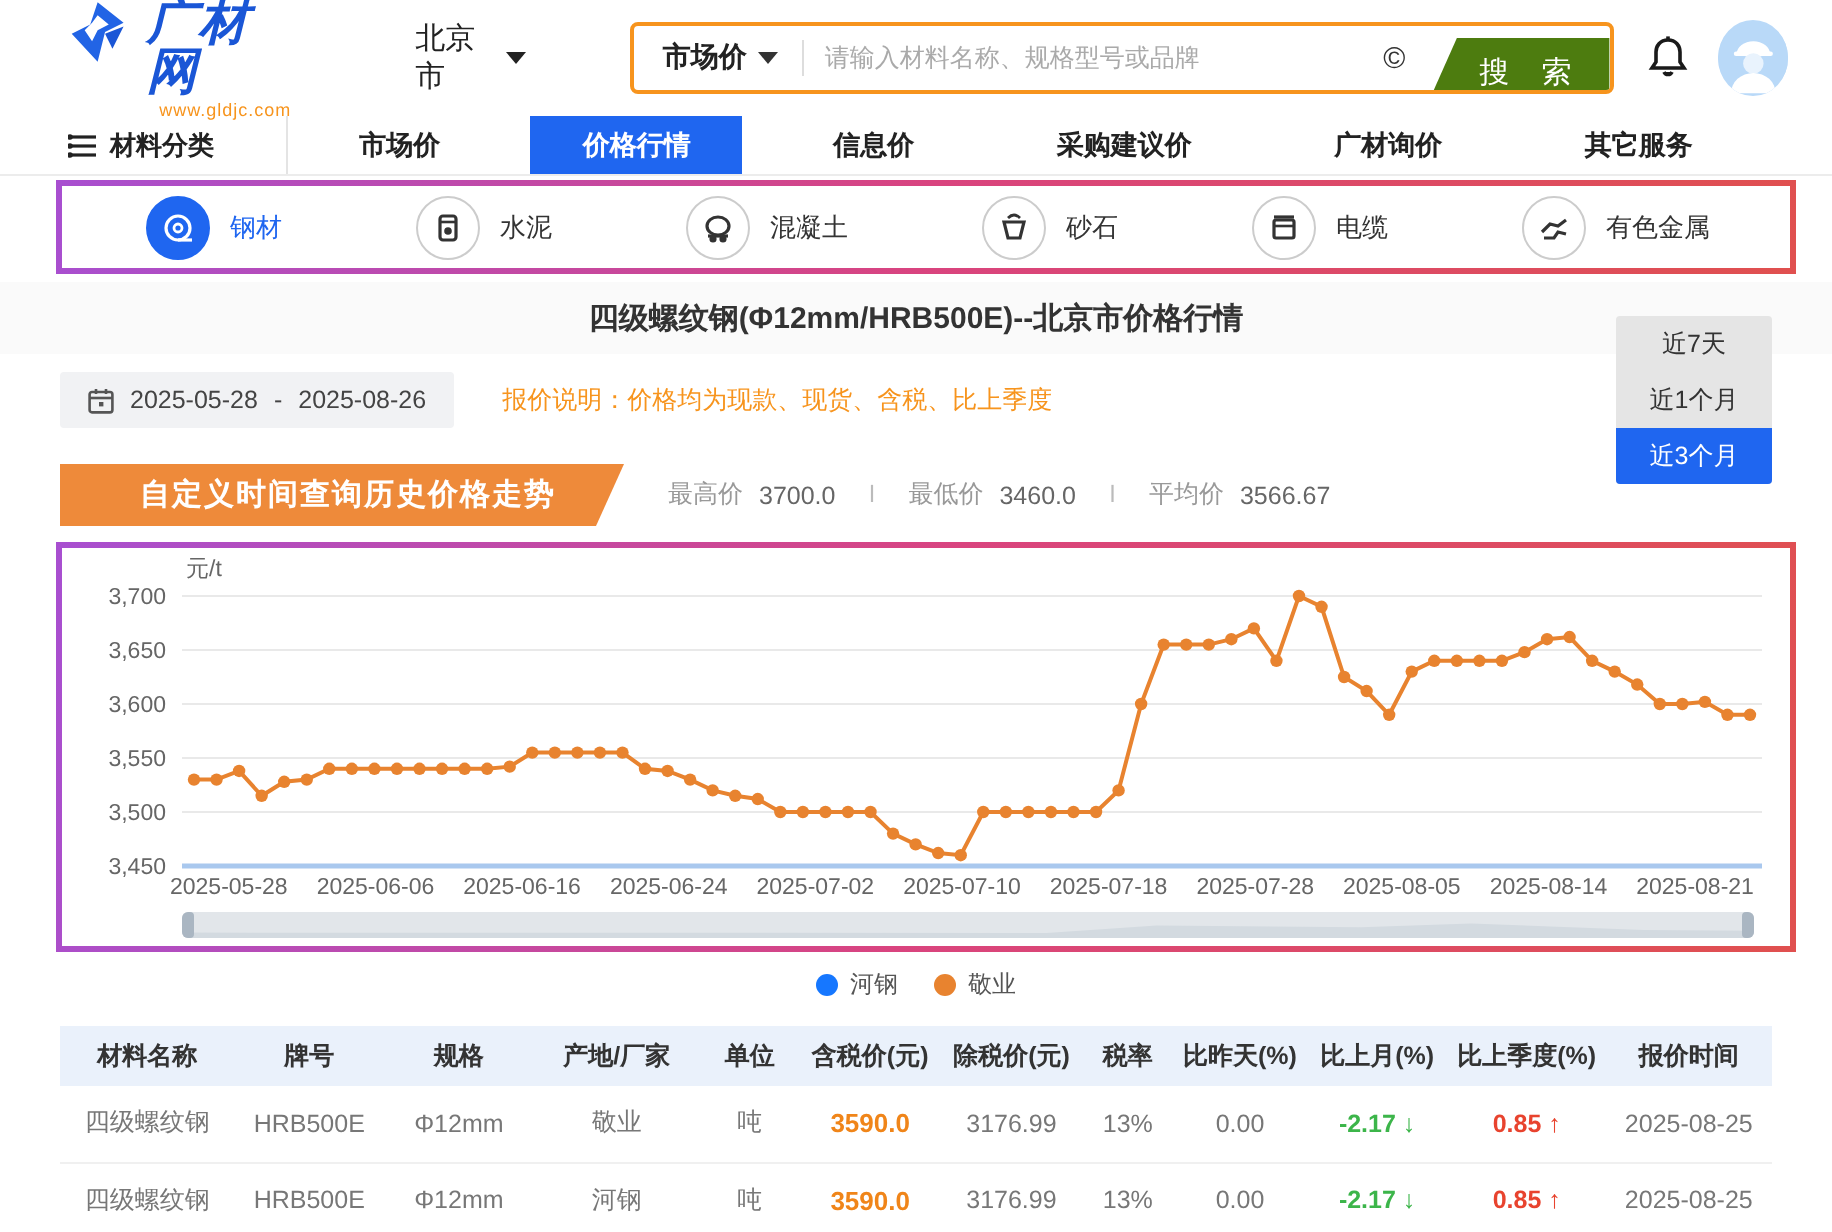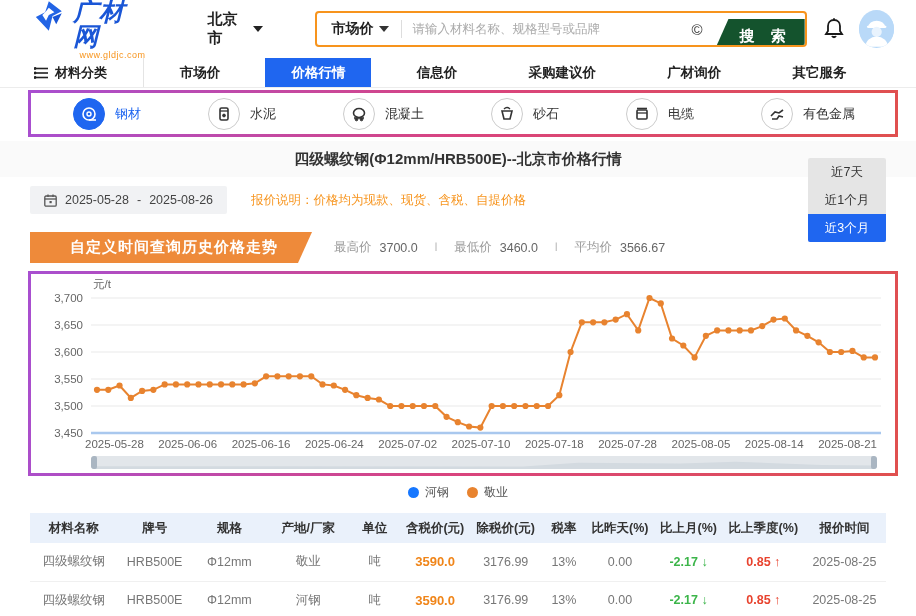--- a/index.html
+++ b/index.html
@@ -6,30 +6,30 @@
   html,body { width:916px; height:616px; overflow:hidden; background:#fff;
     font-family:"Liberation Sans","DejaVu Sans",sans-serif; color:#333; }
   .page { width:916px; height:616px; position:relative; }
 
   
   .header { height:58px; display:flex; align-items:center; padding:0 22px 0 34px; background:#fff; }
   .logo { display:flex; align-items:flex-start; gap:6px; }
   .logo-txt { line-height:1; }
   .logo-title { font-size:25px; font-weight:bold; color:#1a56d6; letter-spacing:1px; font-style:italic; }
   .logo-sub { font-size:9px; color:#f7941d; text-align:right; margin-top:2px; letter-spacing:.5px; }
-  .city { margin-left:62px; font-size:15px; font-weight:bold; color:#222; display:flex; align-items:center; gap:5px; cursor:pointer; }
+  .city { margin-left:62px; font-size:15px; font-weight:normal; color:#222; display:flex; align-items:center; gap:5px; cursor:pointer; }
   .caret { width:0; height:0; border-left:5px solid transparent; border-right:5px solid transparent; border-top:6px solid #222; display:inline-block; }
   .searchbar { margin-left:52px; width:528px; height:36px; border:2px solid #f7941d; border-radius:4px; display:flex; align-items:center; background:#fff; overflow:hidden; }
   .search-cat { display:flex; align-items:center; gap:6px; font-size:14px; font-weight:bold; color:#222; padding:0 12px 0 14px; cursor:pointer; white-space:nowrap; }
   .search-cat .caret { border-top-color:#333; }
   .search-divider { width:1px; height:18px; background:#ddd; }
   .search-input { flex:1; border:none; outline:none; font-size:12.5px; color:#333; padding:0 10px; height:100%; }
   .search-input::placeholder { color:#aaa; }
   .cam { font-size:15px; color:#333; padding:0 10px 0 4px; cursor:pointer; }
-  .search-btn { width:92px; height:36px; background:#14532d; color:#fff; font-size:15px; font-weight:bold; letter-spacing:6px; border:none; cursor:pointer; clip-path:polygon(16px 0,100% 0,100% 100%,0 100%); padding-left:14px;margin-top:15px; }
+  .search-btn { width:92px; height:36px; background:#4d7c0f; color:#fff; font-size:15px; font-weight:normal; letter-spacing:6px; border:none; cursor:pointer; clip-path:polygon(16px 0,100% 0,100% 100%,0 100%); padding-left:14px;margin-top:15px; }
   .bell { margin-left:16px; cursor:pointer; display:flex; }
   .avatar { margin-left:14px; width:38px; height:38px; border-radius:50%; background:#b9d9f8; display:flex; align-items:center; justify-content:center; overflow:hidden; cursor:pointer; }
 
   
   .nav { height:30px; display:flex; align-items:stretch; border-bottom:1px solid #ececec; padding:0 34px 0 34px; }
   .nav-catalog { display:flex; align-items:center; gap:7px; font-size:13px; font-weight:bold; color:#222; padding-right:36px; border-right:1px solid #e4e4e4; cursor:pointer; }
   .nav-items { flex:1; display:flex; justify-content:space-around; align-items:stretch; }
   .nav-item { display:flex; align-items:center; padding:0 26px; font-size:13.5px; font-weight:bold; color:#222; cursor:pointer; }
   .nav-item.active { background:#1f66f0; color:#fff; }
 
@@ -222,21 +222,21 @@
         <rect x="0.8" y="2" width="11.4" height="10.2" rx="1.2" fill="none" stroke="#555" stroke-width="1.3"></rect>
         <line x1="0.8" y1="5" x2="12.2" y2="5" stroke="#555" stroke-width="1.3"></line>
         <line x1="4" y1="0.5" x2="4" y2="3" stroke="#555" stroke-width="1.3"></line>
         <line x1="9" y1="0.5" x2="9" y2="3" stroke="#555" stroke-width="1.3"></line>
         <rect x="5.5" y="7" width="2.2" height="2.2" fill="#555"></rect>
       </svg>
       <span>2025-05-28</span>
       <span>-</span>
       <span>2025-08-26</span>
     </div>
-    <span class="note">报价说明：价格均为现款、现货、含税、自提价格</span>
+    <span class="note">报价说明：价格均为现款、现货、含税、比上季度</span>
     <div class="periods" id="periods">
         <div class="period">近7天</div>
         <div class="period">近1个月</div>
         <div class="period active">近3个月</div>
       </div>
   </div>
 
   <div class="stats-row">
     <div class="ribbon">自定义时间查询历史价格走势</div>
     <div class="stats">

